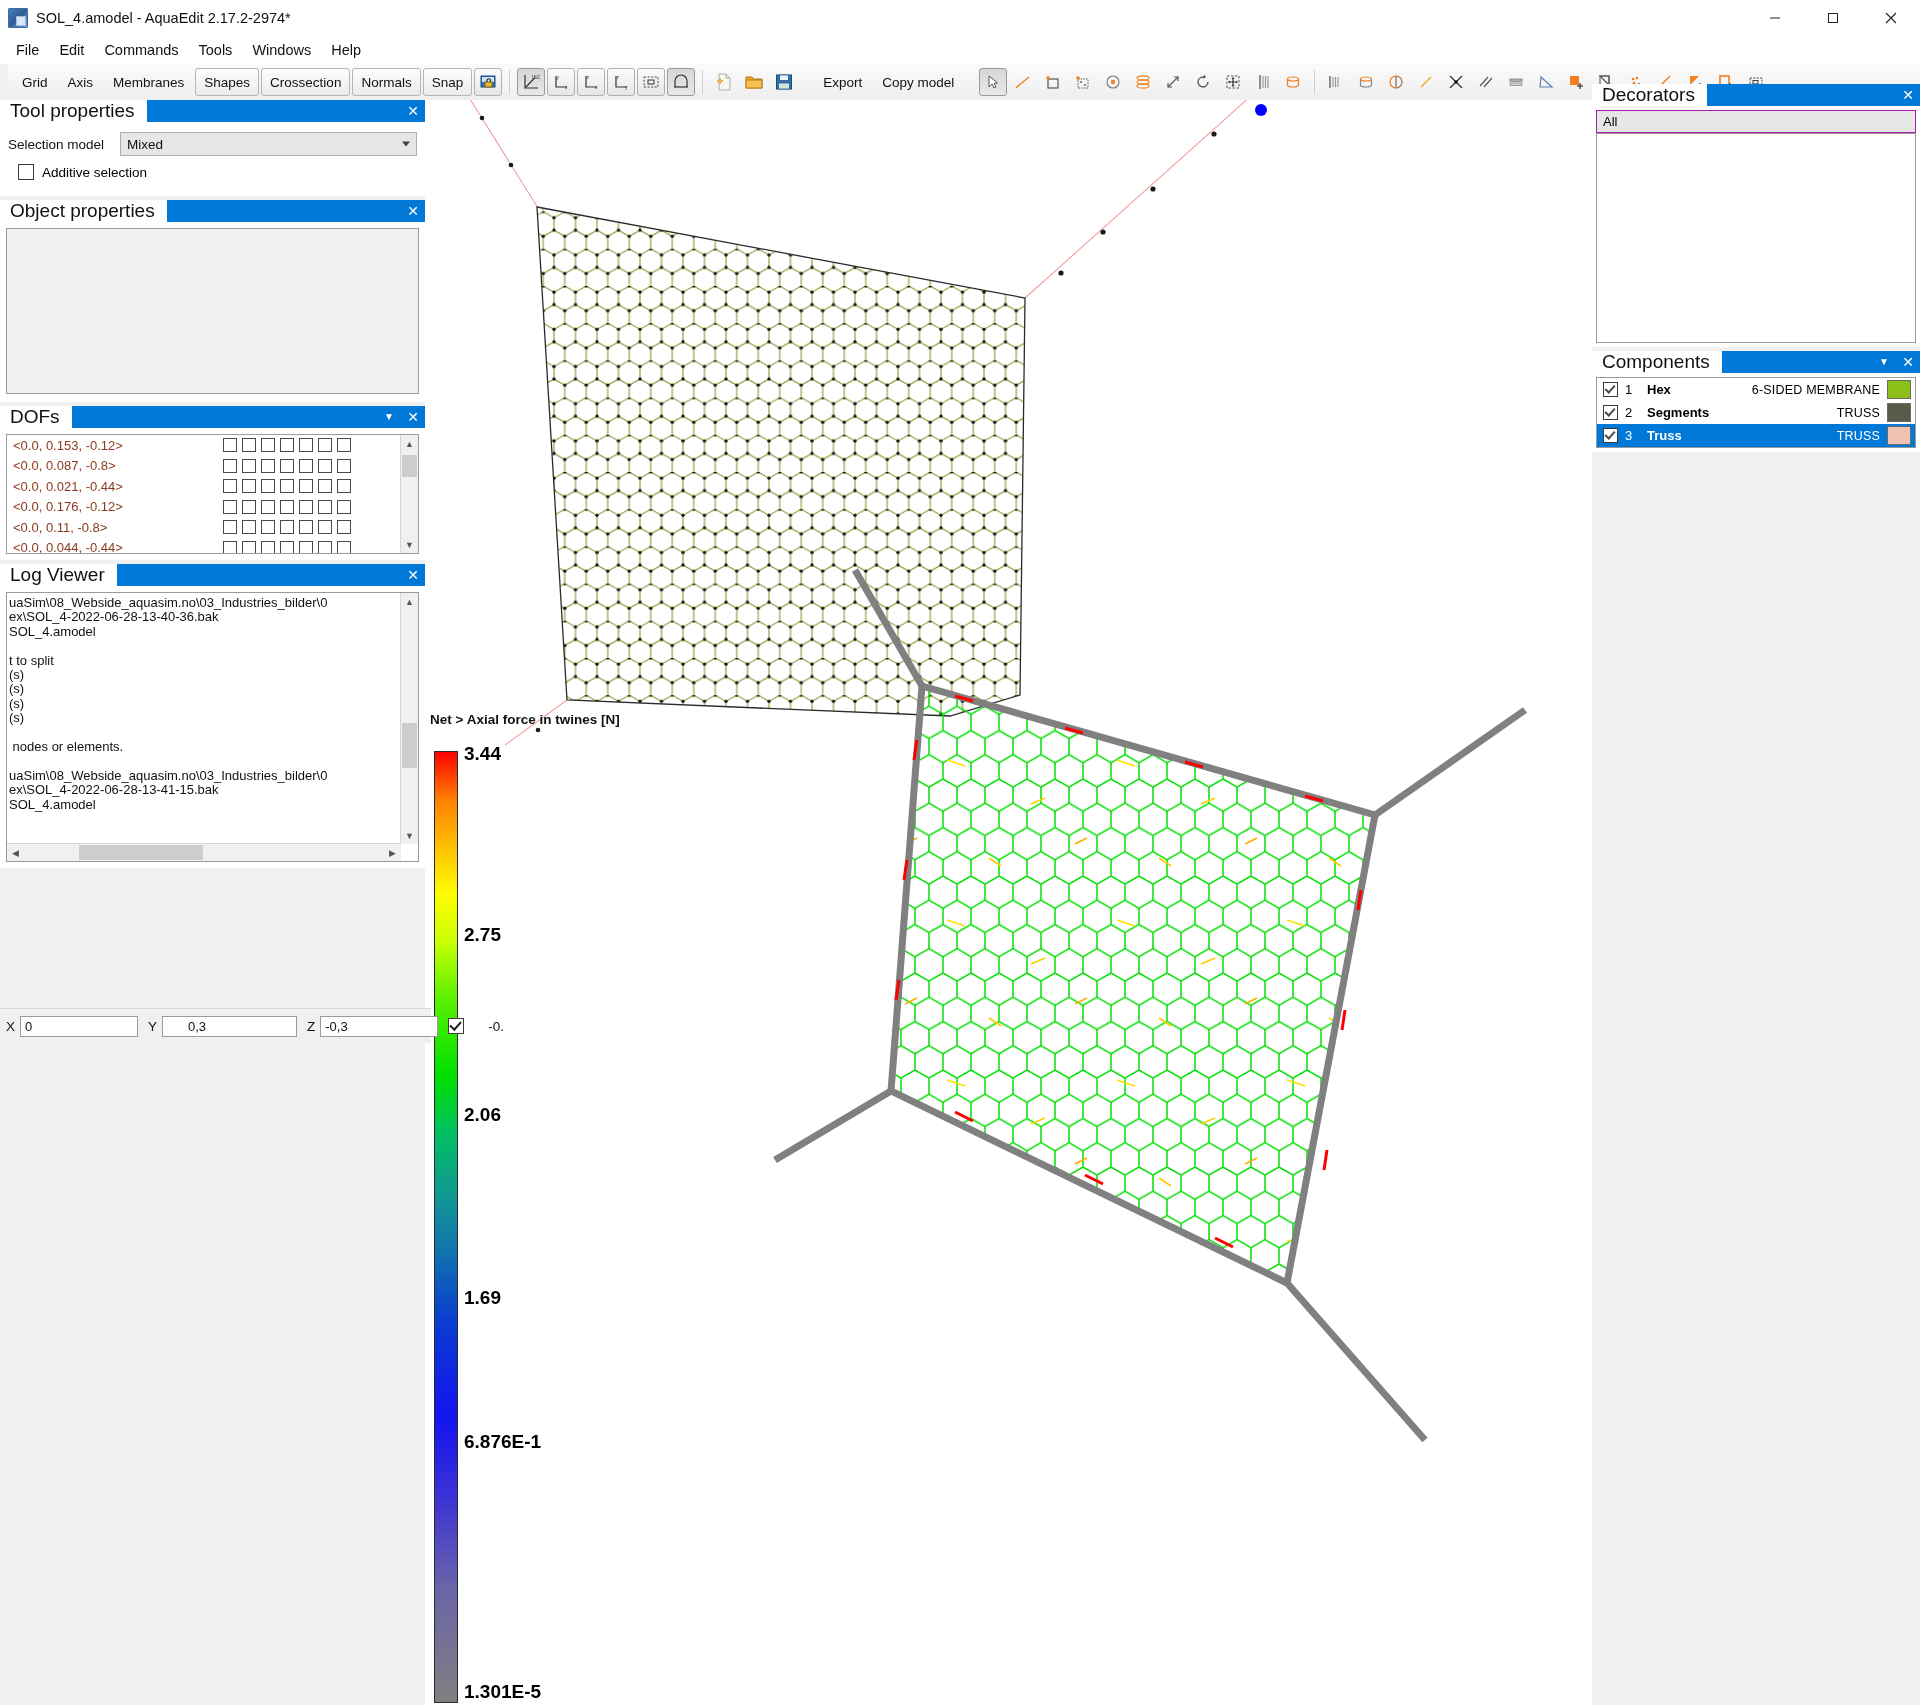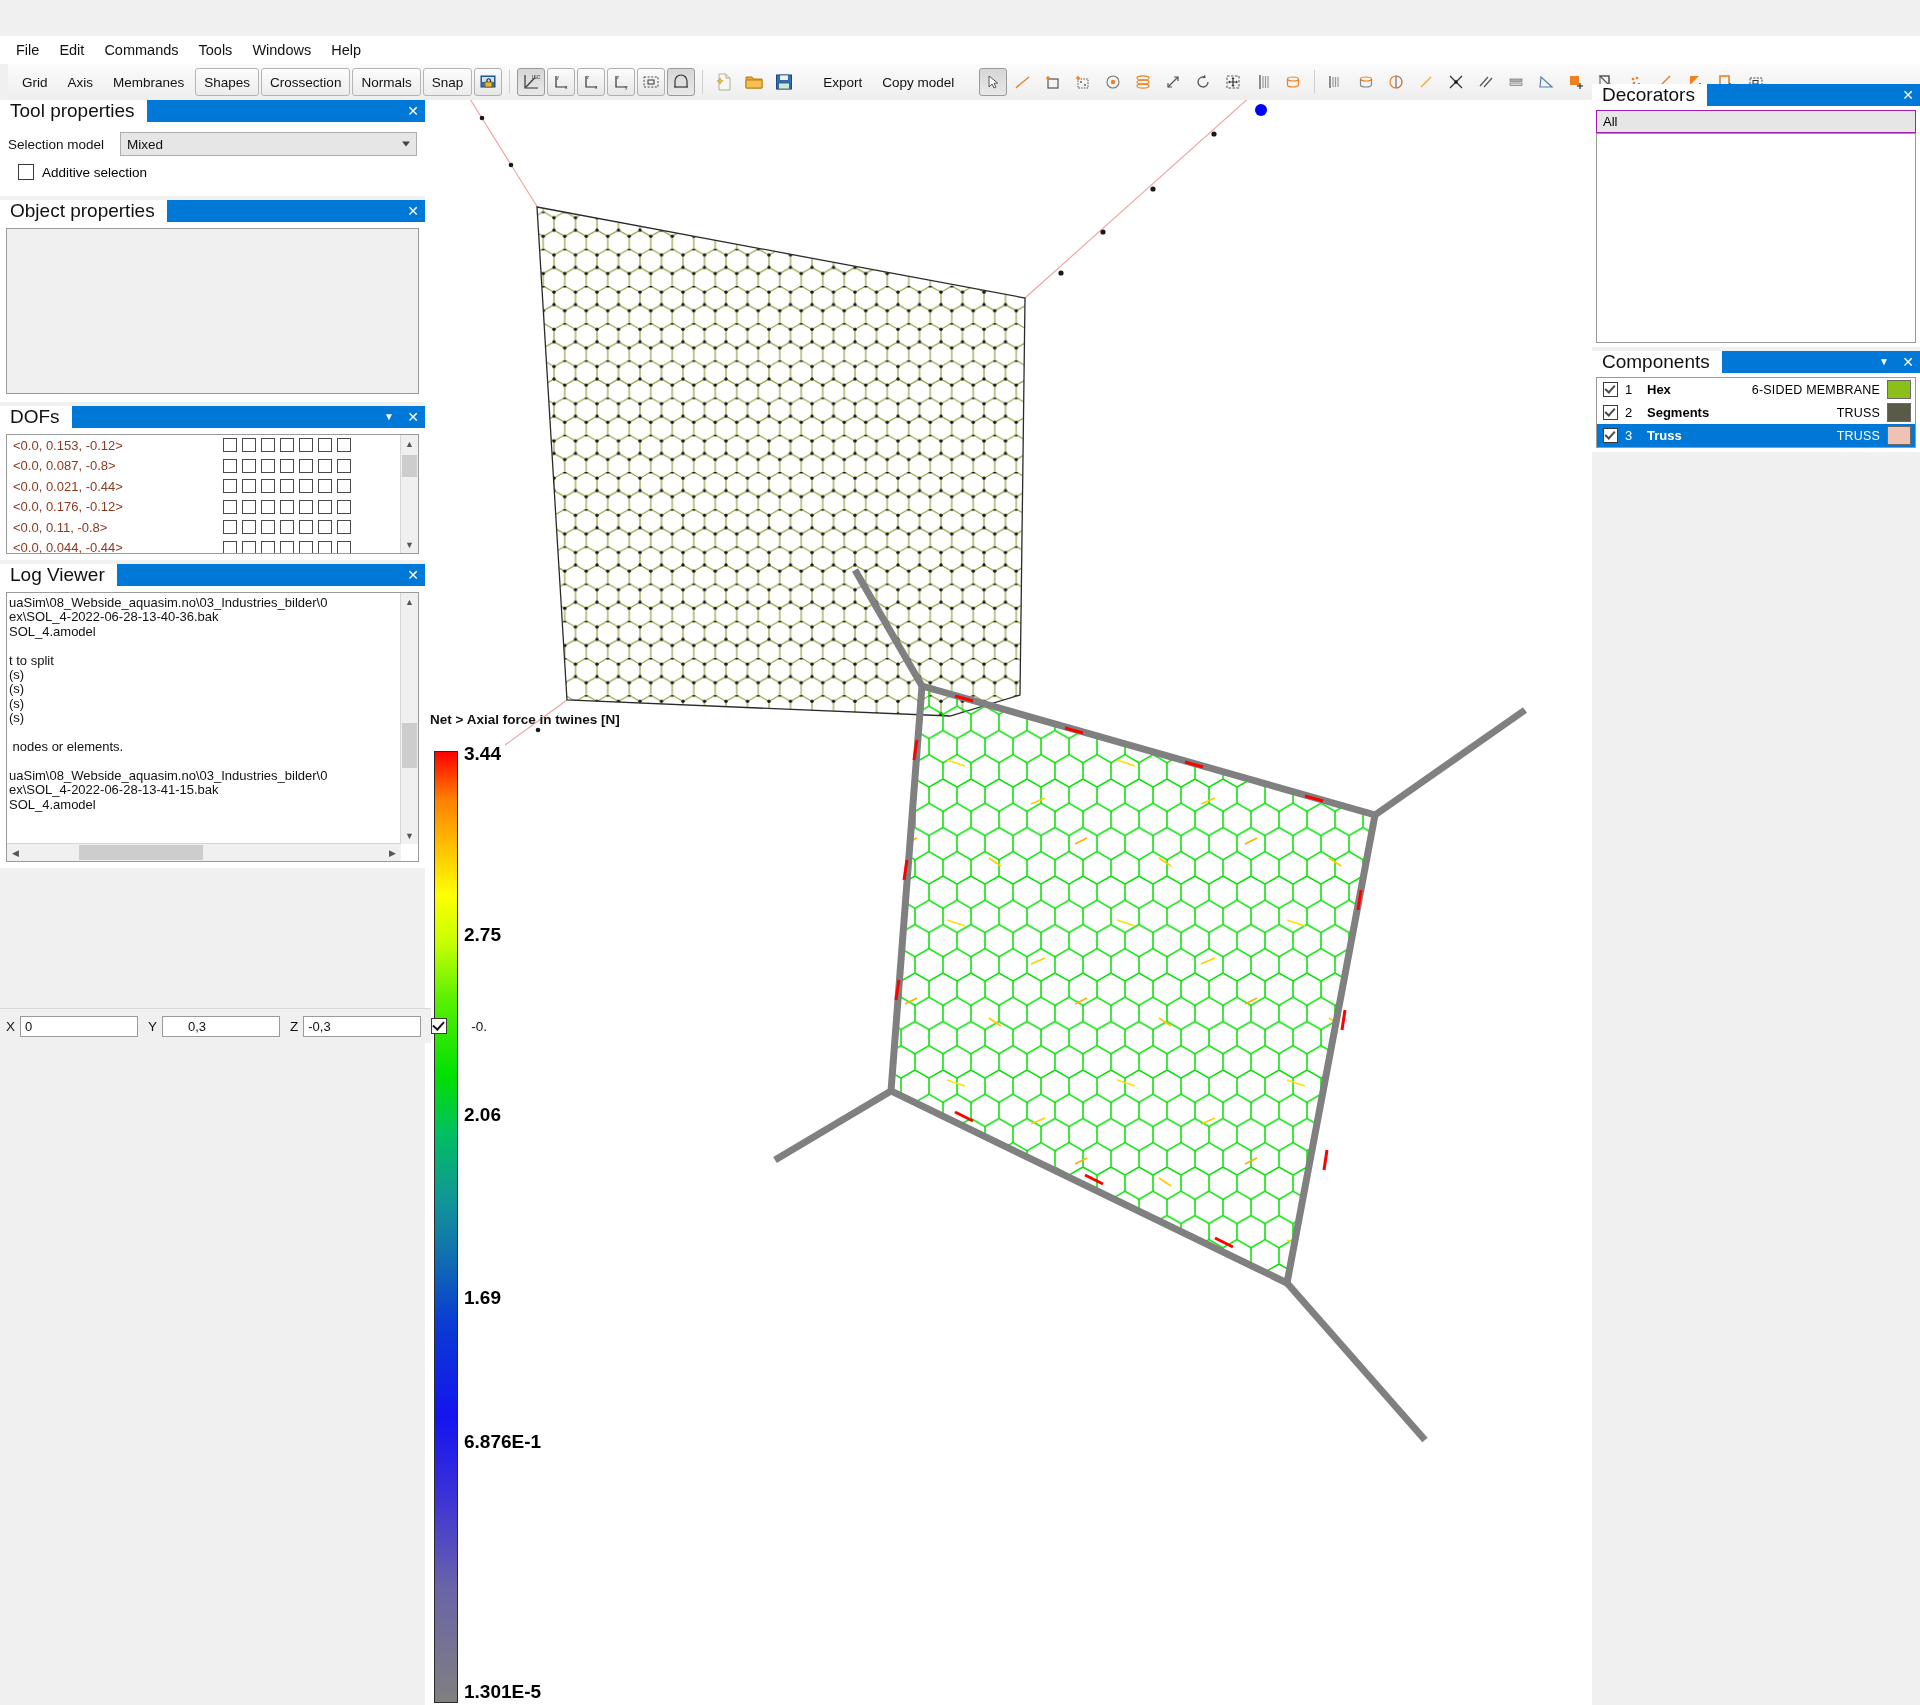--- a/index.html
+++ b/index.html
@@ -177,20 +177,42 @@
     position:absolute; left:4px; top:0; width:22px; height:950px;
     border:1px solid #2a2a2a;
   }
   .legend-tick { position:absolute; left:34px; font-size:19px; font-weight:bold; color:#000; white-space:nowrap; }
 </style>
 </head>
 <body>
 
 <div id="app">
 
+  <div class="titlebar">
+    <div class="app-icon"></div>
+    <div class="title-text">SOL_4.amodel - AquaEdit 2.17.2-2974*</div>
+    <div class="win-btns">
+      <div class="win-btn">
+        <svg width="12" height="12" viewBox="0 0 12 12">
+            <line x1="1" y1="6" x2="11" y2="6" stroke="#222" stroke-width="1"></line>
+          </svg>
+      </div>
+      <div class="win-btn">
+        <svg width="12" height="12" viewBox="0 0 12 12">
+            <rect x="1.5" y="1.5" width="9" height="9" fill="none" stroke="#222" stroke-width="1"></rect>
+          </svg>
+      </div>
+      <div class="win-btn close">
+        <svg width="12" height="12" viewBox="0 0 12 12">
+            <line x1="1" y1="1" x2="11" y2="11" stroke="#222" stroke-width="1.1"></line>
+            <line x1="11" y1="1" x2="1" y2="11" stroke="#222" stroke-width="1.1"></line>
+          </svg>
+      </div>
+    </div>
+  </div>
 
   <div class="menubar">
     <div class="menu-item">File</div>
     <div class="menu-item">Edit</div>
     <div class="menu-item">Commands</div>
     <div class="menu-item">Tools</div>
     <div class="menu-item">Windows</div>
     <div class="menu-item">Help</div>
   </div>
 
@@ -740,21 +762,21 @@
           </div>
         </div>
       </div>
     </div>
   </div>
 
   <div class="coordbar">
     <span class="cl">X</span>
     <input class="cf" style="width: 118px;" value="0">
     <span class="cl">Y</span>
-    <input class="cf" style="width: 118px; padding-left: 25px;" value="0,3">
+    <input class="cf" style="width: 135px; padding-left: 25px;" value="0,3">
     <span class="cl">Z</span>
     <input class="cf" style="width: 118px;" value="-0,3">
     <div class="chk checked"></div>
     <div class="sep"></div>
     <span class="cl">-0.</span>
   </div>
 
   <div class="right-dock">
 
     <div class="panel">

